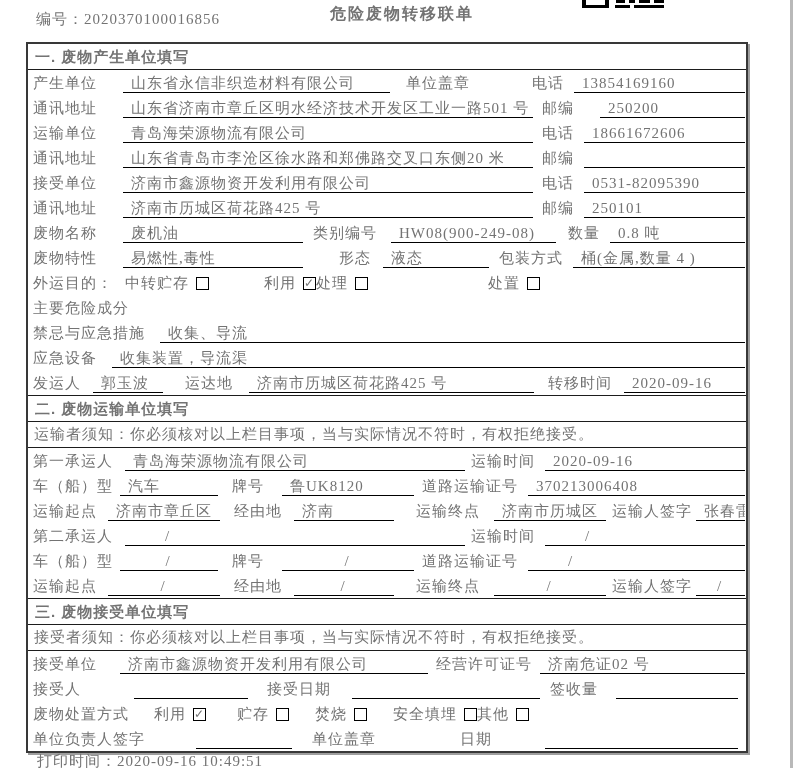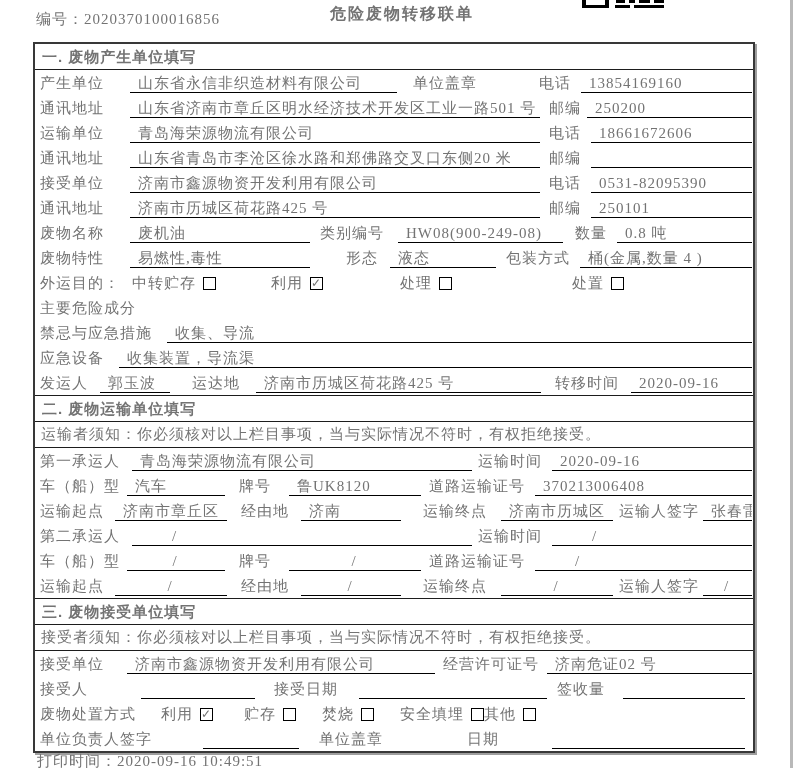--- a/index.html
+++ b/index.html
@@ -4,21 +4,21 @@
 <style>
   html,body{margin:0;padding:0;background:#fff;}
   .screen{position:relative;width:796px;height:768px;background:#ffffff;overflow:hidden;
           font-family:"Liberation Serif","DejaVu Serif",serif;color:#737373;font-size:15px;}
   .edge-strip{position:absolute;top:0;height:768px;width:3px;background:#b9b9b9;}
   .doc-no{position:absolute;left:36px;top:10px;letter-spacing:1px;white-space:nowrap;}
   .main-title{position:absolute;left:330px;top:4px;font-family:"Liberation Sans","DejaVu Sans",sans-serif;
               font-weight:bold;font-size:16px;letter-spacing:2px;white-space:nowrap;}
   .qr{position:absolute;left:582px;top:0;width:82px;height:8px;}
   .qr i{position:absolute;background:#000;display:block;}
-  .ftable{position:absolute;left:33px;top:42px;width:722px;box-sizing:border-box;
+  .ftable{position:absolute;left:26px;top:42px;width:722px;box-sizing:border-box;
           border:2px solid #383838;box-shadow:2px 2px 0 #9e9e9e;background:#fff;}
   .sec-h{height:25px;line-height:25px;border-bottom:1px solid #1d1d1d;padding-left:7px;
          font-family:"Liberation Sans","DejaVu Sans",sans-serif;font-weight:bold;font-size:15px;letter-spacing:1px;}
   .sec-h.bt{border-top:1px solid #1d1d1d;}
   .notice{height:25px;border-bottom:1px solid #1d1d1d;display:flex;align-items:center;padding-left:6px;letter-spacing:1px;}
   .row{display:flex;align-items:flex-end;height:25px;padding:0 0 2px 5px;box-sizing:border-box;}
   .lab{line-height:19px;white-space:nowrap;letter-spacing:1px;flex:0 0 auto;}
   .u{display:inline-block;border-bottom:1px solid #000;height:19px;line-height:19px;box-sizing:border-box;
      white-space:nowrap;padding:0 2px 0 8px;letter-spacing:1px;flex:0 0 auto;overflow:hidden;}
   .f1{flex:1 1 auto;margin-right:1px;}
@@ -64,21 +64,21 @@
       <span class="u w267" style="margin-left:26px">山东省永信非织造材料有限公司</span>
       <span class="lab" style="margin-left:16px">单位盖章</span>
       <span class="lab" style="margin-left:62px">电话</span>
       <span class="u f1" style="margin-left:10px">13854169160</span>
     </div>
 
     <div class="row">
       <span class="lab">通讯地址</span>
       <span class="u w410" style="margin-left:26px">山东省济南市章丘区明水经济技术开发区工业一路501 号</span>
       <span class="lab" style="margin-left:9px">邮编</span>
-      <span class="u f1" style="margin-left:6px">250200</span>
+      <span class="u f1" style="margin-left:26px">250200</span>
     </div>
 
     <div class="row">
       <span class="lab">运输单位</span>
       <span class="u w410" style="margin-left:26px">青岛海荣源物流有限公司</span>
       <span class="lab" style="margin-left:9px">电话</span>
       <span class="u f1" style="margin-left:10px">18661672606</span>
     </div>
 
     <div class="row">
@@ -123,21 +123,21 @@
     <div class="row">
       <span class="lab">外运目的：</span>
       <span class="opt" style="margin-left:12px">
         <span>中转贮存</span>
         <i class="cb"></i>
       </span>
       <span class="opt" style="margin-left:55px">
         <span>利用</span>
         <i class="cb">✓</i>
       </span>
-      <span class="opt" style="margin-left:77px">
+      <span class="opt" style="">
         <span>处理</span>
         <i class="cb"></i>
       </span>
       <span class="opt" style="margin-left:120px">
         <span>处置</span>
         <i class="cb"></i>
       </span>
     </div>
 
     <div class="row">

